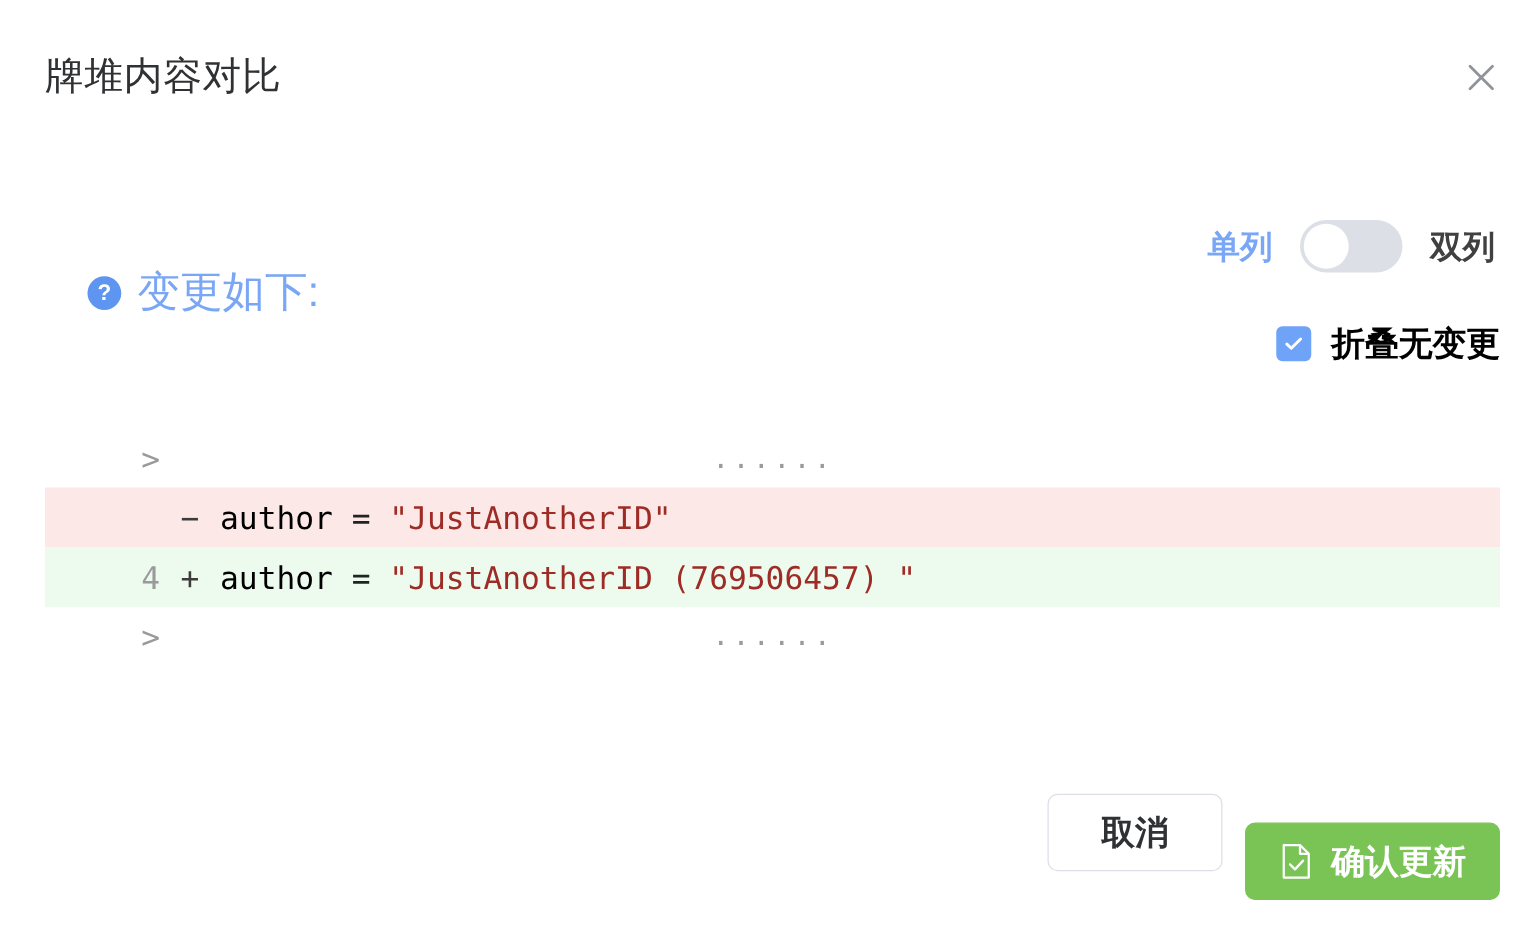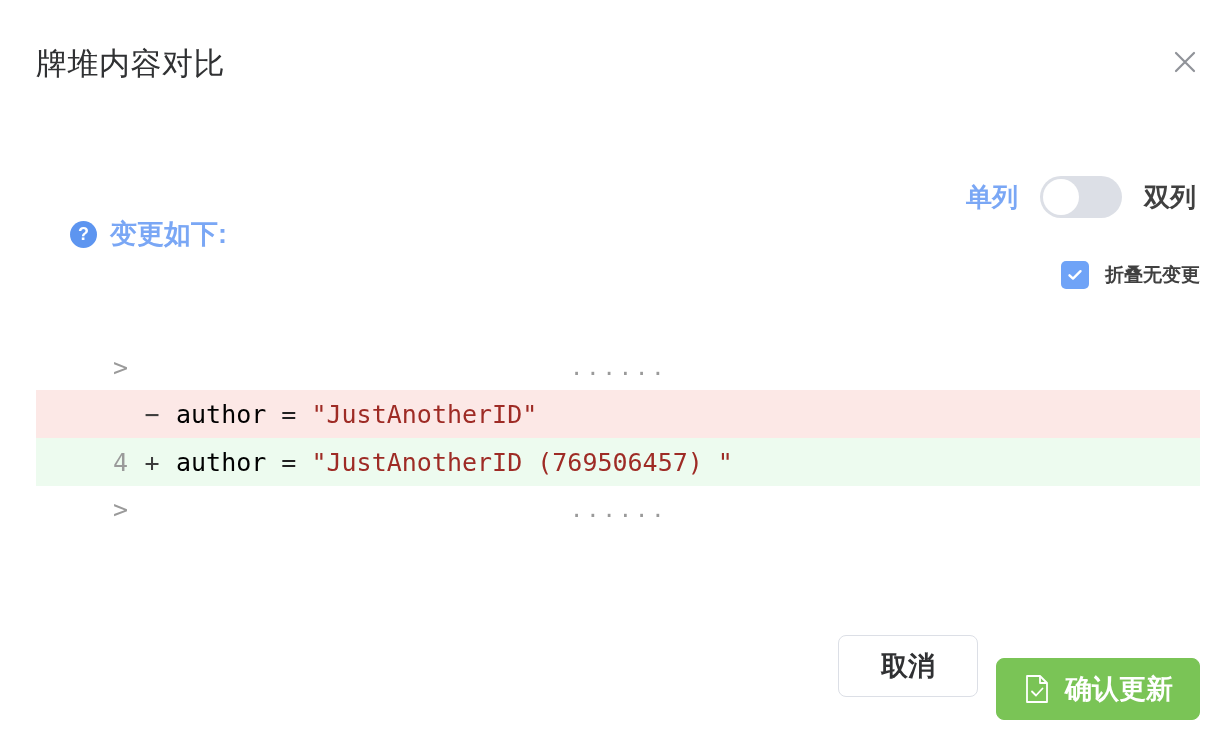--- a/index.html
+++ b/index.html
@@ -26,20 +26,21 @@
   }
   .dialog-title {
     position: absolute;
     left: 36px;
     top: 42px;
     font-size: 31px;
     line-height: 44px;
     color: #303133;
     letter-spacing: 0.5px;
     white-space: nowrap;
+    font-family: Liberation Mono, monospace;
   }
   .close-btn {
     position: absolute;
     right: 27px;
     top: 44px;
     width: 36px;
     height: 36px;
     cursor: pointer;
     display: flex;
     align-items: center;
@@ -107,23 +108,23 @@
     height: 28px;
     border-radius: 5px;
     background: #6FA3F7;
     display: flex;
     align-items: center;
     justify-content: center;
     flex: 0 0 auto;
   }
   .checkbox svg { display: block; }
   .check-label {
-    font-size: 19px;
+    font-size: 27px;
     font-weight: bold;
-    color: #404040;
+    color: #000000;
     line-height: 30px;
     white-space: nowrap;
   }
 
   .changes-label-row {
     position: absolute;
     left: 70px;
     top: 58px;
     display: flex;
     align-items: center;
@@ -137,25 +138,24 @@
     color: #ffffff;
     font-size: 18px;
     font-weight: bold;
     display: flex;
     align-items: center;
     justify-content: center;
     line-height: 1;
     flex: 0 0 auto;
   }
   .changes-label {
-    font-size: 27px;
+    font-size: 34px;
     color: #7AA7F5;
     line-height: 32px;
     white-space: nowrap;
-    font-weight: bold;
   }
 
   
   .diff-block {
     position: absolute;
     left: 36px;
     top: 344px;
     width: 1164px;
   }
   .diff-row {

